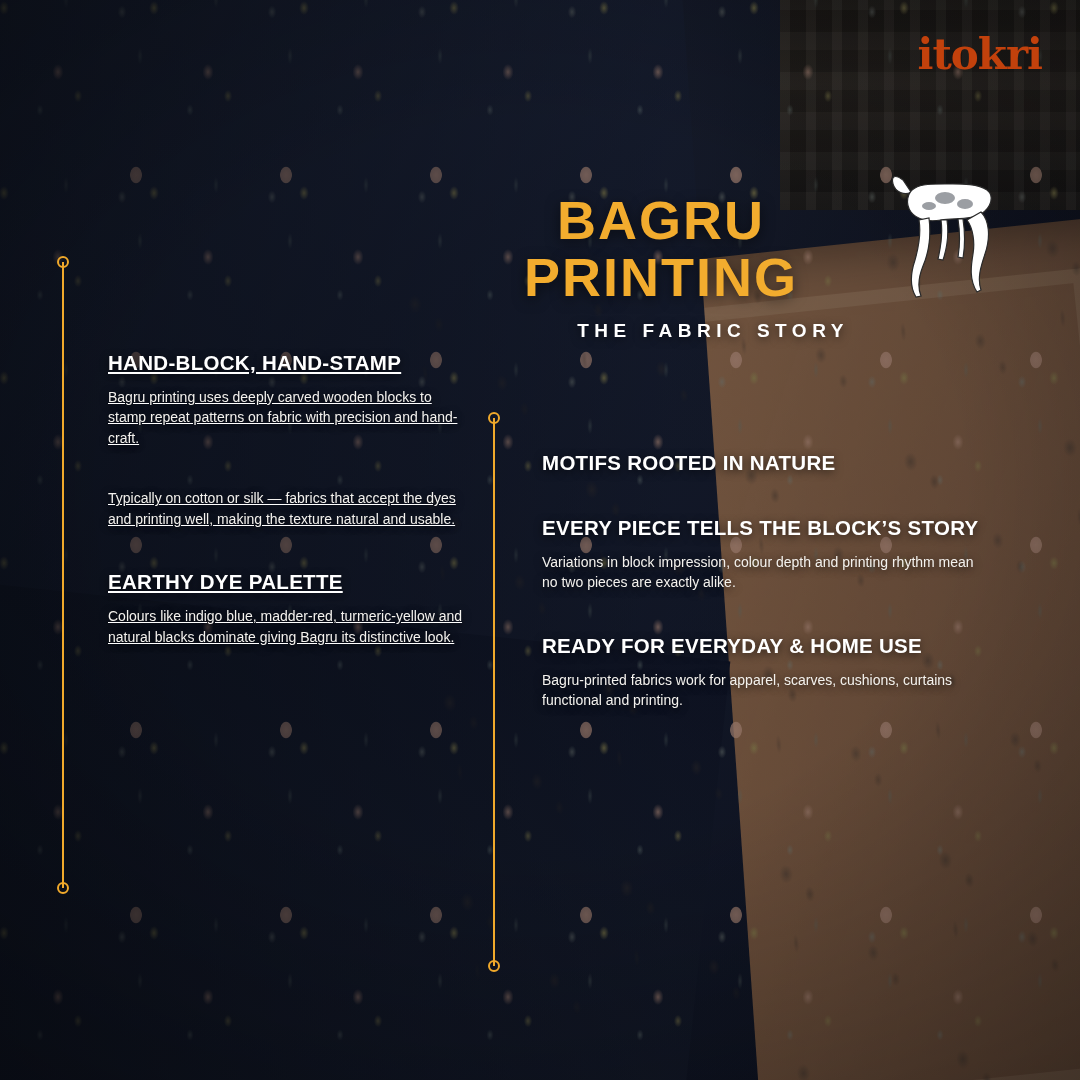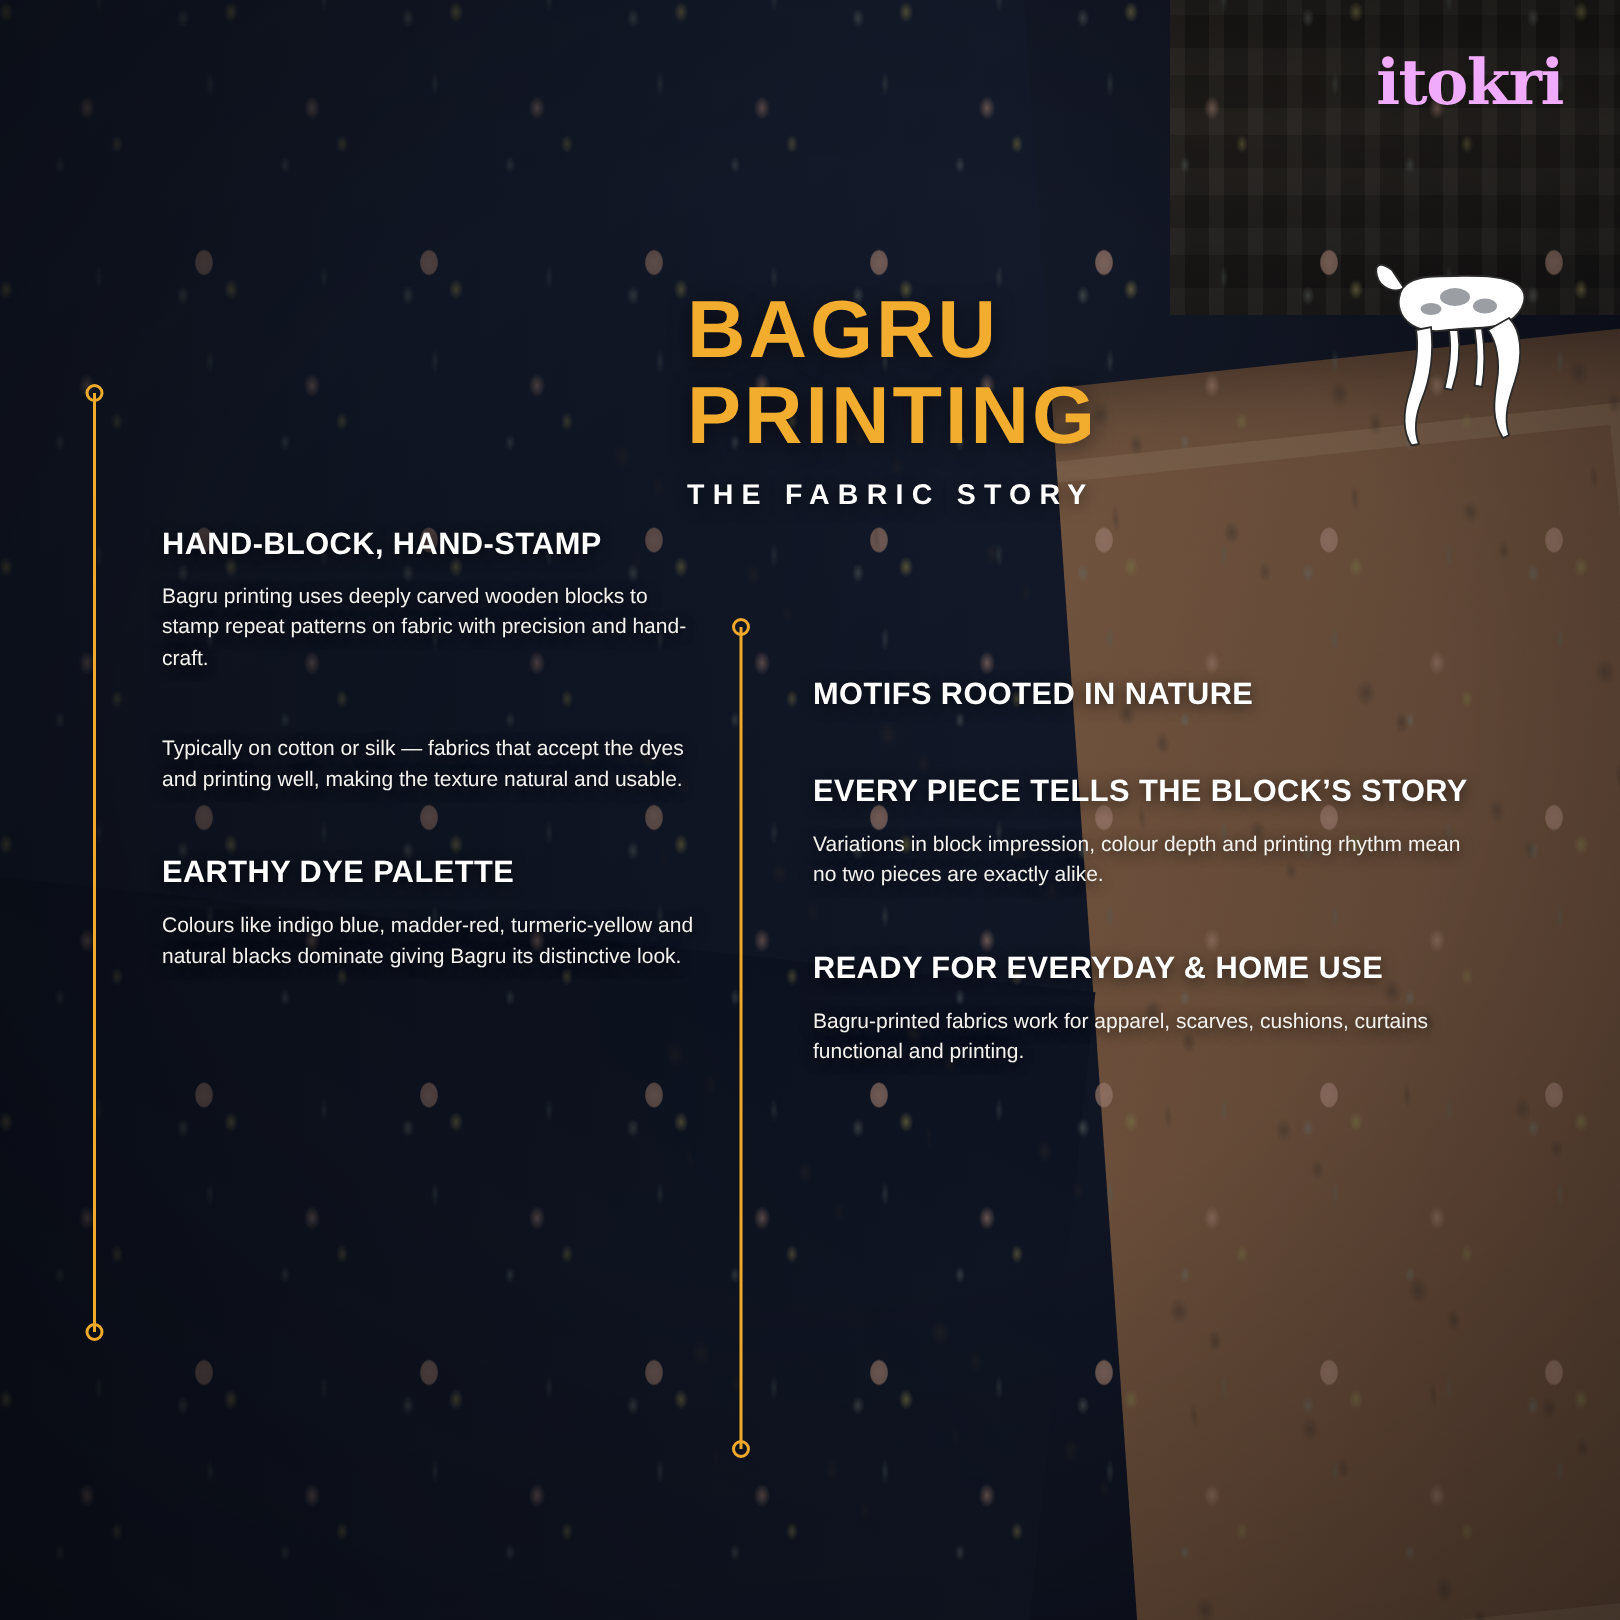--- a/index.html
+++ b/index.html
@@ -136,31 +136,31 @@
     top: 34px;
     display: flex;
     align-items: center;
     gap: 2px;
   }
   .logo-text {
     font-family: "DejaVu Serif", serif;
     font-size: 42px;
     font-weight: 700;
     letter-spacing: -1px;
-    color: #f0abfc;
+    color: #c2410c;
     line-height: 1;
   }
 
   
   .head-wrap {
     position: absolute;
-    right: 62px;
+    right: 87px;
     top: 192px;
     width: 560px;
-    text-align: left;
+    text-align: center;
   }
   .title {
     font-family: "Liberation Sans", sans-serif;
     font-weight: 700;
     font-size: 54px;
     letter-spacing: 2px;
     line-height: 1.06;
     color: #f2ac2e;
     margin: 0;
     padding-right: 104px;
@@ -180,21 +180,21 @@
     top: -30px;
     width: 122px;
     height: 160px;
   }
 
   
   .col {
     position: absolute;
     color: #fff;
   }
-  .col-left  { left: 108px; top: 350px; width: 360px; }
+  .col-left  { left: 108px; top: 350px; width: 360px; text-decoration: underline; }
   .col-right { left: 542px; top: 450px; width: 450px; }
 
   .block { margin-bottom: 40px; }
   .block:last-child { margin-bottom: 0; margin-top: 20px; }
   .b-title {
     margin: 0 0 12px;
     font-size: 20.5px;
     font-weight: 700;
     letter-spacing: .3px;
     line-height: 1.22;

